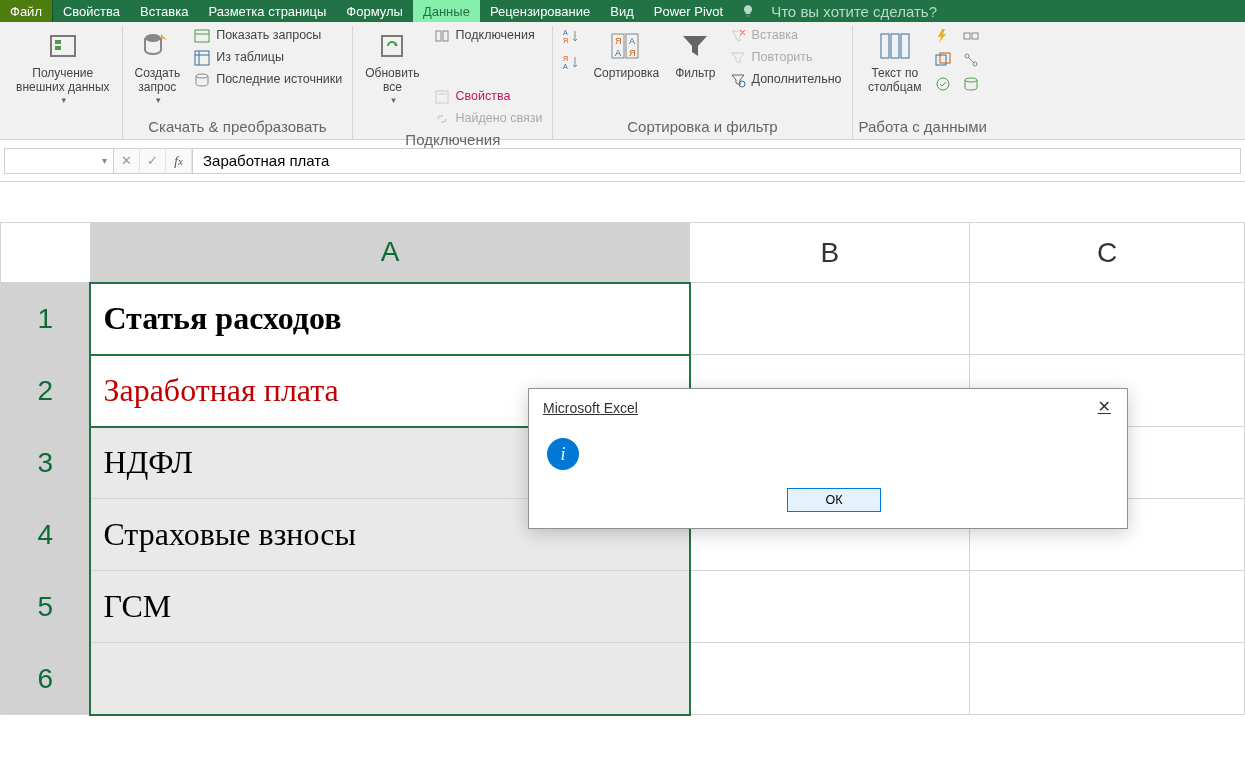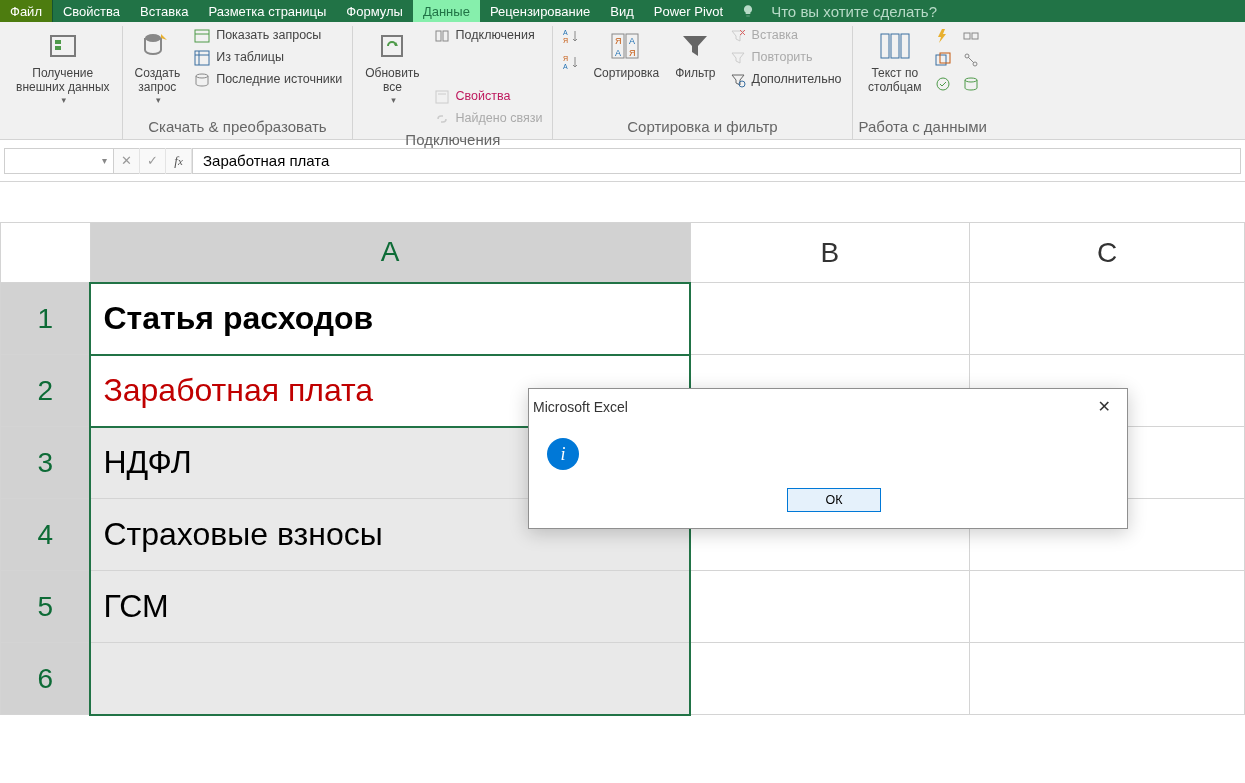--- a/index.html
+++ b/index.html
@@ -41,31 +41,31 @@
   .sheet td, .sheet th { border: 1px solid #d4d4d4; }
   .colhdr th { background:#fff; font-weight:normal; font-size:28px; color:#333; text-align:center; height:60px;}
   .colhdr th.sel { background:#d2d2d2; color:#0d6b36; border-bottom:2px solid #217346;}
   .rowhdr { background:#e6e6e6; text-align:center; font-size:28px; color:#333; width:90px; height:72px; font-weight:normal;}
   .corner { background:#e6e6e6; width:90px;}
   .cell { font-size:32px; padding:4px 12px; height:72px; vertical-align:middle; font-family:"Segoe UI Light","Segoe UI",sans-serif;}
   .cA { width:600px; } .cB{width:280px;} .cC{width:275px;}
   .bold { font-weight:600; }
   .red { color:#c00000; }
   .active-cell { outline:2px solid #217346; outline-offset:-1px; background:#fff!important;}
-  .sel-range td.cell.cA { background:#e9e9e9;}
+  .sel-range td.cell.cA { background:#e9e9e9;font-family:Liberation Serif, serif;}
   .sel-range .rowhdr { background:#d2d2d2; color:#0d6b36; border-right:2px solid #217346;}
   tr.r1 td.cell.cA { background:#fff;}
   .sel-border-left { border-left:2px solid #217346 !important;}
   .sel-border-right { border-right:2px solid #217346 !important;}
   .sel-border-top { border-top:2px solid #217346 !important;}
   .sel-border-bottom { border-bottom:2px solid #217346 !important;}
   
   
   .dialog { position:absolute; top:388px; left:528px; width:600px; background:#fff; border:1px solid #8f8f8f; box-shadow:0 4px 18px rgba(0,0,0,0.2);}
-  .dialog-title { display:flex; justify-content:space-between; align-items:center; padding:8px 10px 10px 4px; font-size:14px; color:#333;}
+  .dialog-title { display:flex; justify-content:space-between; align-items:flex-end; padding:8px 10px 10px 14px; font-size:14px; color:#333;text-decoration:underline;}
   .dialog-close { font-size:16px; color:#333; cursor:pointer; padding:0 6px;}
   .dialog-body { display:flex; align-items:center; gap:14px; padding:12px 18px 8px 18px;}
   .info-icon { width:32px; height:32px; border-radius:50%; background:#0078d7; color:#fff; display:flex; align-items:center; justify-content:center; font-family:Georgia, serif; font-style:italic; font-size:18px; flex-shrink:0;}
   .dialog-msg { font-size:12.5px; color:#222; border-bottom:3px solid #c00000; padding-bottom:4px; line-height:1.3;}
   .dialog-foot { display:flex; justify-content:center; padding:10px 0 16px 12px;}
   .dialog-ok { width:94px; height:24px; border:1px solid #0078d7; background:#e5f1fb; cursor:pointer; font-size:12.5px;}
 </style>
 </head>
 <body>
 

